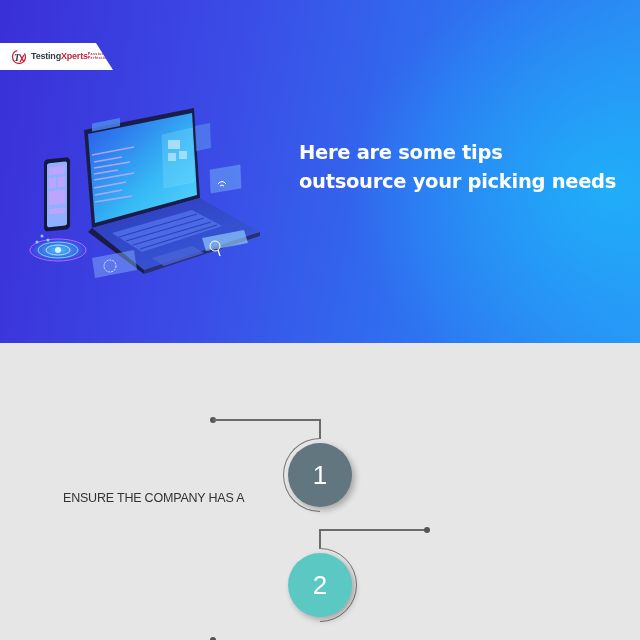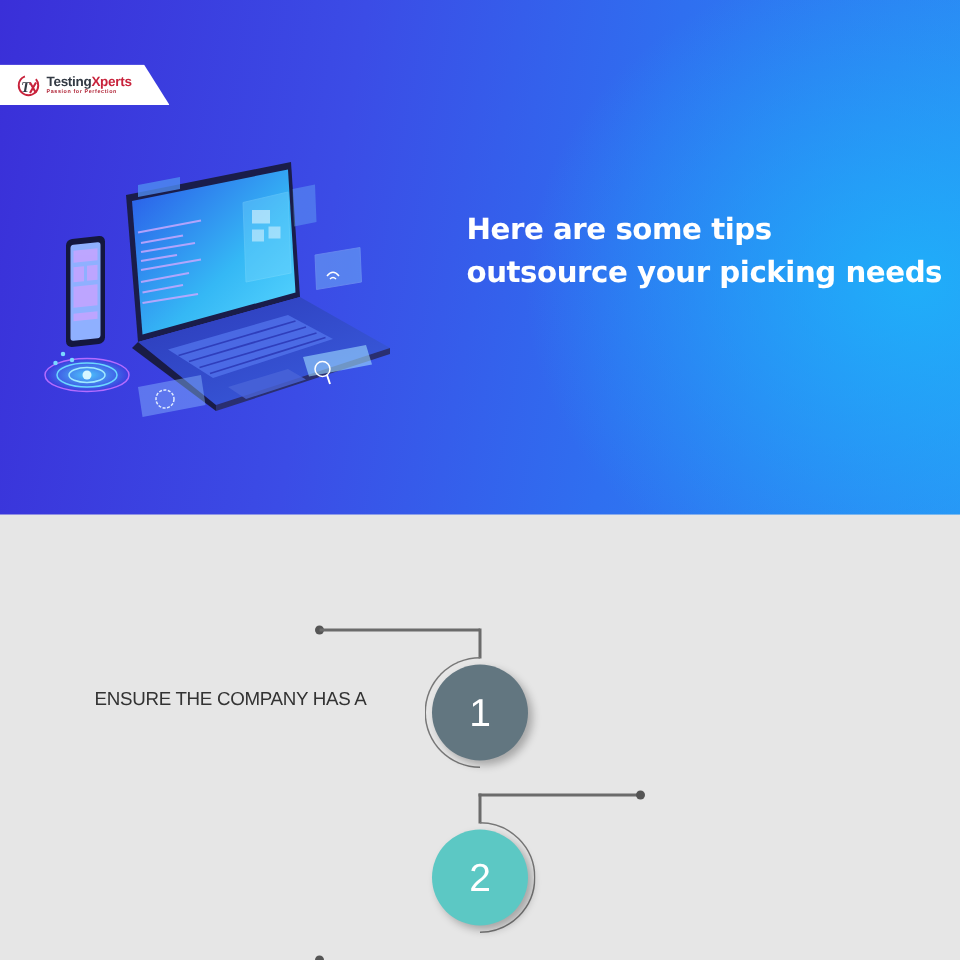--- a/index.html
+++ b/index.html
@@ -16,54 +16,54 @@
   .logo-tab {
     position: absolute; left: 0; top: 43px; height: 27px; width: 113px;
     background: #ffffff;
     clip-path: polygon(0 0, 96px 0, 113px 27px, 0 27px);
     display: flex; align-items: center;
   }
   .logo-mark {
     width: 16px; height: 16px; margin-left: 11px; margin-right: 4px;
     position: relative;
   }
-  .logo-text-wrap { display: flex; flex-direction: column; line-height: 1; }
+  .logo-text-wrap { display: flex; flex-direction: row; line-height: 1; }
   .logo-name { font-size: 9px; font-weight: bold; letter-spacing: -0.2px; }
   .logo-name .t1 { color: #333a44; }
   .logo-name .t2 { color: #c8233c; }
   .logo-tagline { font-size: 3.6px; color: #b2283a; letter-spacing: 0.4px; margin-top: 1px; font-weight: bold; }
 
   .hero-art { position: absolute; left: 22px; top: 100px; width: 250px; height: 190px; }
 
   .hero-heading {
     position: absolute; left: 299px; top: 138px; width: 330px;
     color: #ffffff; font-family: "DejaVu Sans", sans-serif; font-weight: bold;
     font-size: 19.5px; line-height: 29px; letter-spacing: -0.3px;
   }
-  .hero-heading span { display: block; white-space: nowrap; margin-left: 12px; }
+  .hero-heading span { display: block; white-space: nowrap; }
 
   .steps { position: absolute; left: 0; top: 343px; width: 640px; height: 297px; }
 
   .connector { position: absolute; background: #6b6b6b; }
   .dot { position: absolute; width: 6px; height: 6px; border-radius: 50%; background: #555; }
 
   .step-circle {
     position: absolute; width: 64px; height: 64px; border-radius: 50%;
     display: flex; align-items: center; justify-content: center;
     color: #ffffff; font-size: 26px; font-family: "Liberation Sans", sans-serif;
     font-weight: normal;
     box-shadow: 3px 3px 6px rgba(0,0,0,0.28);
   }
   .arc { position: absolute; border: 1.5px solid #777; border-radius: 50%; }
 
   .step-text {
     position: absolute; color: #333; font-size: 12.5px; line-height: 19px;
     letter-spacing: -0.2px; font-family: "Liberation Sans", sans-serif;
   }
-  .step-text span { display: block; white-space: nowrap; }
+  .step-text span { display: block; white-space: nowrap; margin-top: 32px; }
 </style>
 </head>
 <body>
 
 <div class="hero">
 
   <div class="logo-tab">
     <div class="logo-mark">
       <svg width="16" height="16" viewBox="0 0 16 16">
         <circle cx="8" cy="8" r="6.5" fill="none" stroke="#c8233c" stroke-width="1.3" stroke-dasharray="28 8"></circle>

